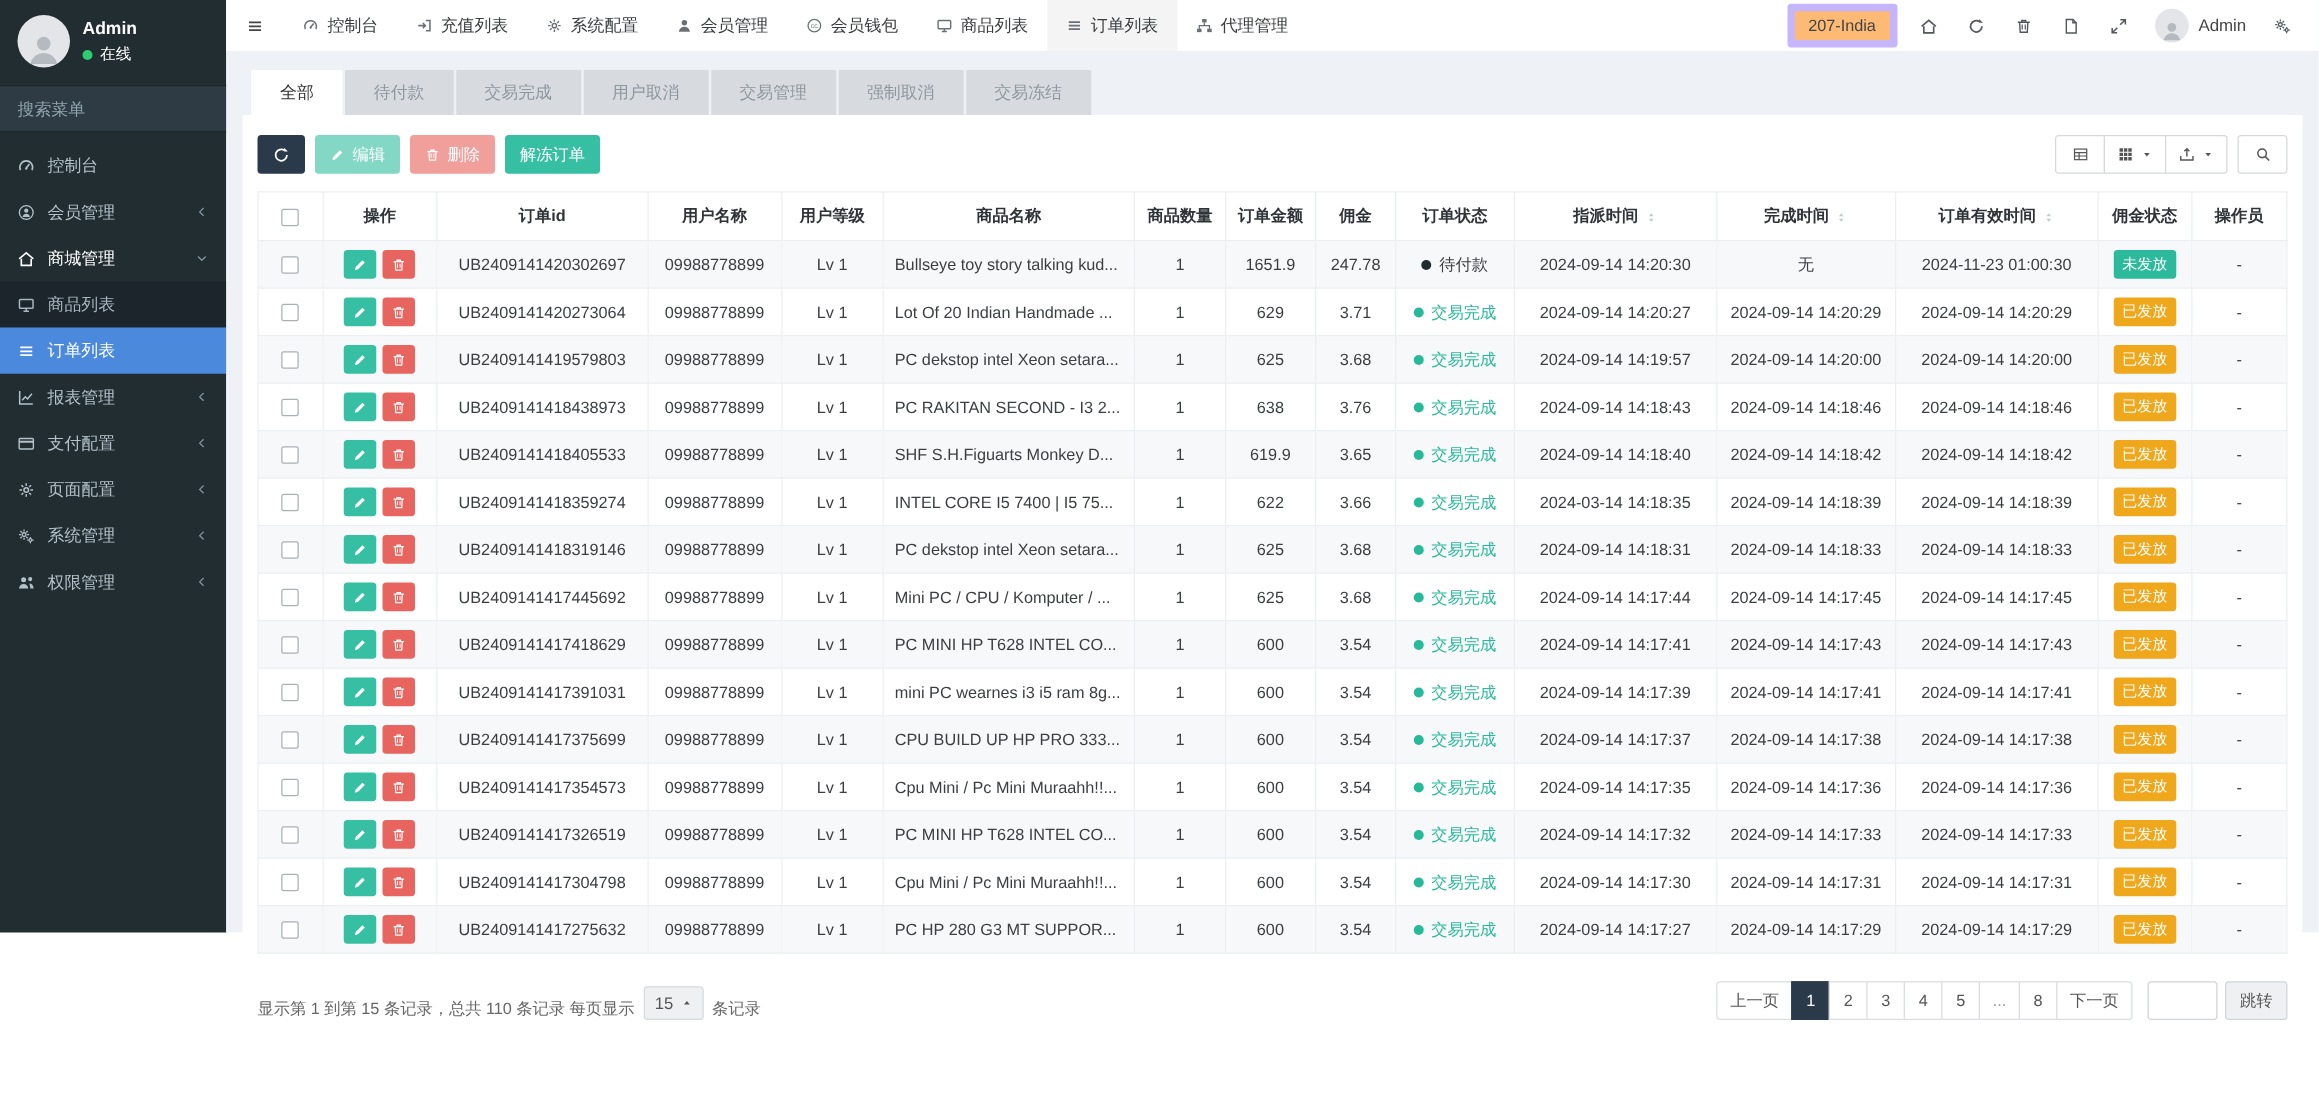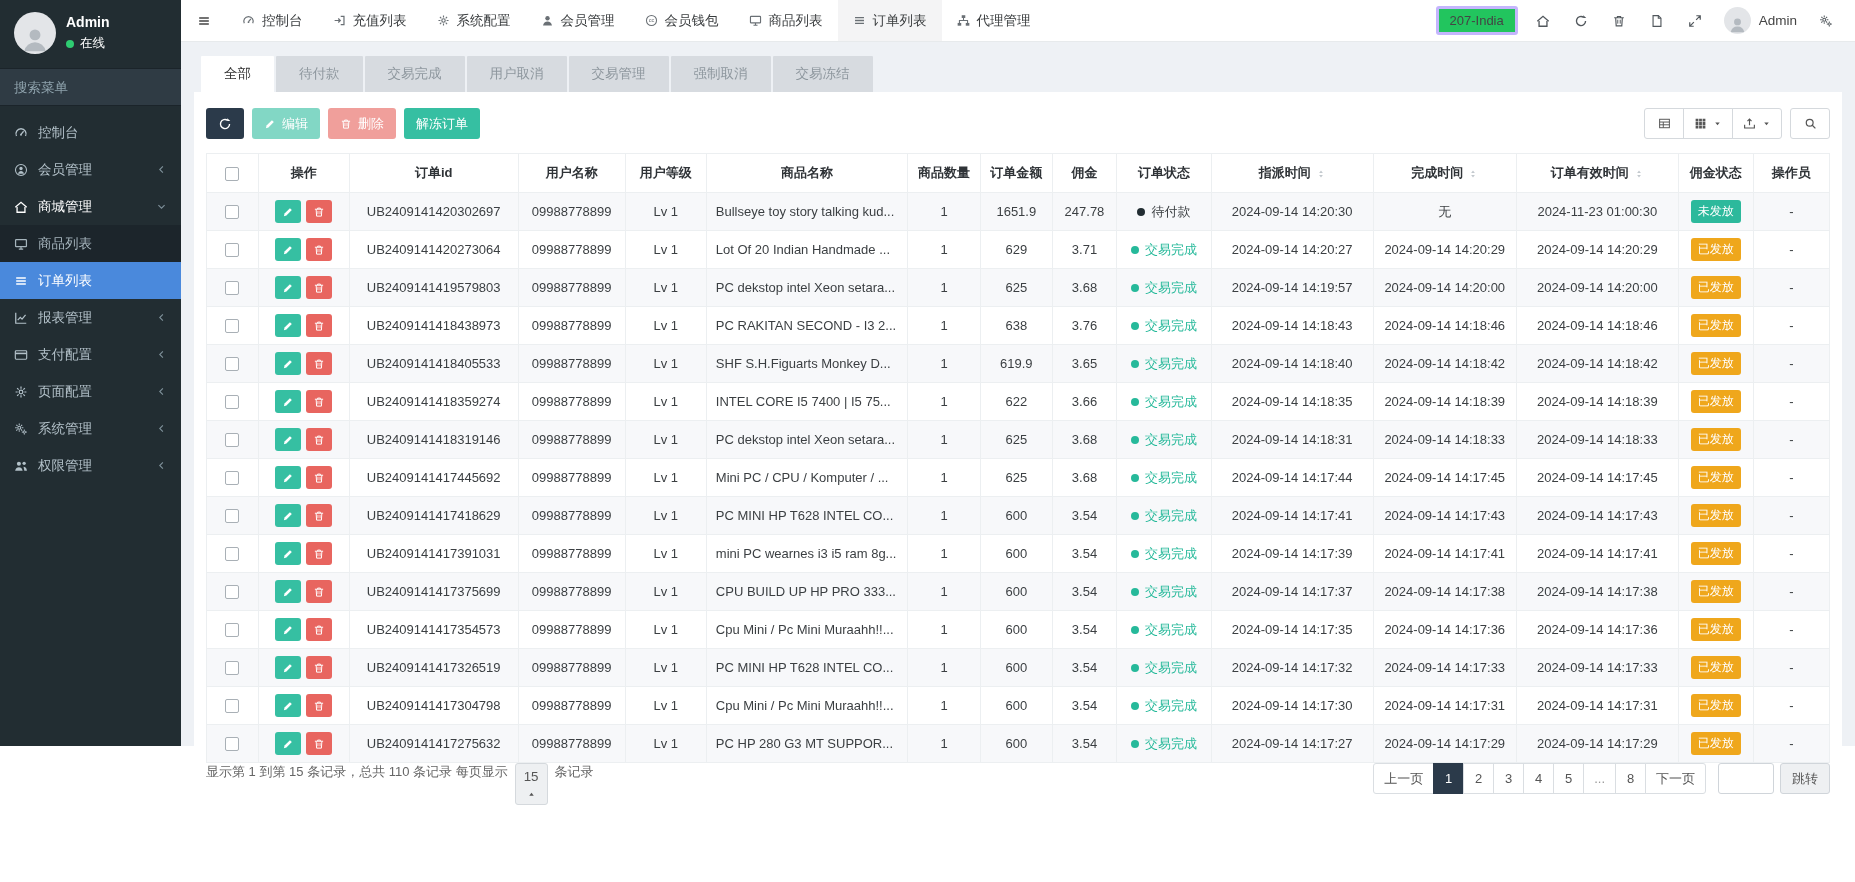--- a/index.html
+++ b/index.html
@@ -29,21 +29,21 @@
 
   
   .main { flex:1; display:flex; flex-direction:column; background:var(--page-bg,#eef1f5); min-width:0; }
   .navbar { height:42px; background:#fff; border-bottom:1px solid #e7eaec; display:flex; align-items:stretch; }
   .hamburger { display:flex; align-items:center; padding:0 16px; color:#444; cursor:pointer; }
   .nav-items { display:flex; align-items:stretch; }
   .nav-item { display:flex; align-items:center; gap:7px; padding:0 15px; font-size:13.5px; color:#393c3e; cursor:pointer; }
   .nav-item .ic { color:#6a7075; }
   .nav-item.active { background:#f4f4f5; }
   .nav-right { margin-left:auto; display:flex; align-items:center; padding-right:10px; }
-  .region-btn { border:3px solid #c4b5fd; border-radius:3px; padding:4px 11px; font-size:13px; color:#444; background:#22c55e; cursor:pointer; margin-right:6px; }
+  .region-btn { border:6px solid #c4b5fd; border-radius:3px; padding:4px 11px; font-size:13px; color:#444; background:#fdba74; cursor:pointer; margin-right:6px; }
   .nav-icon-btn { padding:0 12px; height:42px; display:flex; align-items:center; color:#52585d; cursor:pointer; background:none; border:none; }
   .nav-user { display:flex; align-items:center; gap:8px; padding:0 10px; cursor:pointer; }
   .avatar-sm { width:27px; height:27px; border-radius:50%; background:#e3e5e8; color:#b4bac0; display:flex; align-items:flex-end; justify-content:center; overflow:hidden; }
   .avatar-sm svg { width:19px; height:19px; }
   .nav-user span { font-size:13.5px; color:#444; }
 
   
   .content { padding:14px 13px 0; }
   .tabs { display:flex; padding-left:7px; }
   .tab { padding:9px 23px; font-size:13.5px; color:#8e979e; background:#d7dbe0; margin-right:2px; cursor:pointer; border-radius:1px 1px 0 0; }
@@ -80,22 +80,22 @@
   .st { display:inline-flex; align-items:center; gap:6px; }
   .st .dot { width:8px; height:8px; border-radius:50%; display:inline-block; }
   .st-p { color:#3b3f42; } .st-p .dot { background:#222d32; }
   .st-d { color:var(--status-green,#26b99a); } .st-d .dot { background:var(--status-green,#26b99a); }
   .badge { display:inline-block; min-width:42px; padding:3px 7px; border-radius:3px; color:#fff; font-size:12px; }
   .b-un { background:var(--teal-badge,#2cb99c); }
   .b-rel { background:var(--orange,#efa71c); }
   .sort { color:#c3c9ce; margin-left:5px; vertical-align:-2px; }
 
   
-  .t-footer { display:flex; align-items:flex-start; margin-top:0; font-size:13px; color:#666; }
-  .psize { display:inline-flex; align-items:center; gap:6px; border:1px solid #d5d9dd; background:#eef0f2; border-radius:3px; padding:5px 8px; margin:0 7px; color:#555; cursor:pointer;flex-direction:column; }
+  .t-footer { display:flex; align-items:flex-end; margin-top:22px; font-size:13px; color:#666; }
+  .psize { display:inline-flex; align-items:center; gap:6px; border:1px solid #d5d9dd; background:#eef0f2; border-radius:3px; padding:5px 8px; margin:0 7px; color:#555; cursor:pointer; }
   .pager { margin-left:auto; display:flex; align-items:center; }
   .pg { min-width:31px; height:31px; padding:0 10px; background:#fff; border:1px solid #dadee2; color:#555; font-size:13px; font-family:inherit; cursor:pointer; margin-left:-1px; }
   .pg:first-child { margin-left:0; border-radius:3px 0 0 3px; }
   .pg:last-child { border-radius:0 3px 3px 0; }
   .pg.on { background:var(--navy,#2b3a4a); border-color:var(--navy,#2b3a4a); color:#fff; }
   .pg.dots { color:#999; }
   .jump-in { width:56px; height:31px; border:1px solid #d0d5da; border-radius:3px; margin-left:12px; outline:none; padding:0 6px; font-family:inherit; }
   .jump-btn { height:31px; padding:0 11px; margin-left:6px; border:1px solid #d0d5da; background:#eef0f2; color:#555; border-radius:3px; font-size:13px; font-family:inherit; cursor:pointer; }
 
   .ic { width:14px; height:14px; display:inline-block; }
@@ -706,21 +706,21 @@
                     </button>
                   </span></td>
   <td>UB2409141418359274</td>
   <td>09988778899</td>
   <td>Lv 1</td>
   <td class="tl">INTEL CORE I5 7400 | I5 75...</td>
   <td>1</td>
   <td>622</td>
   <td>3.66</td>
   <td><span class="st st-d"><i class="dot"></i>交易完成</span></td>
-  <td>2024-09-14 14:18:35</td>
+  <td>2024-03-14 14:18:35</td>
   <td>2024-09-14 14:18:39</td>
   <td>2024-09-14 14:18:39</td>
   <td><span class="badge b-rel">已发放</span></td>
   <td>-</td>
 </tr>
 <tr>
   <td><span class="cb"></span></td>
   <td><span class="acts">
                     <button class="mini m-edit">
                       <svg class="ic ic12">

